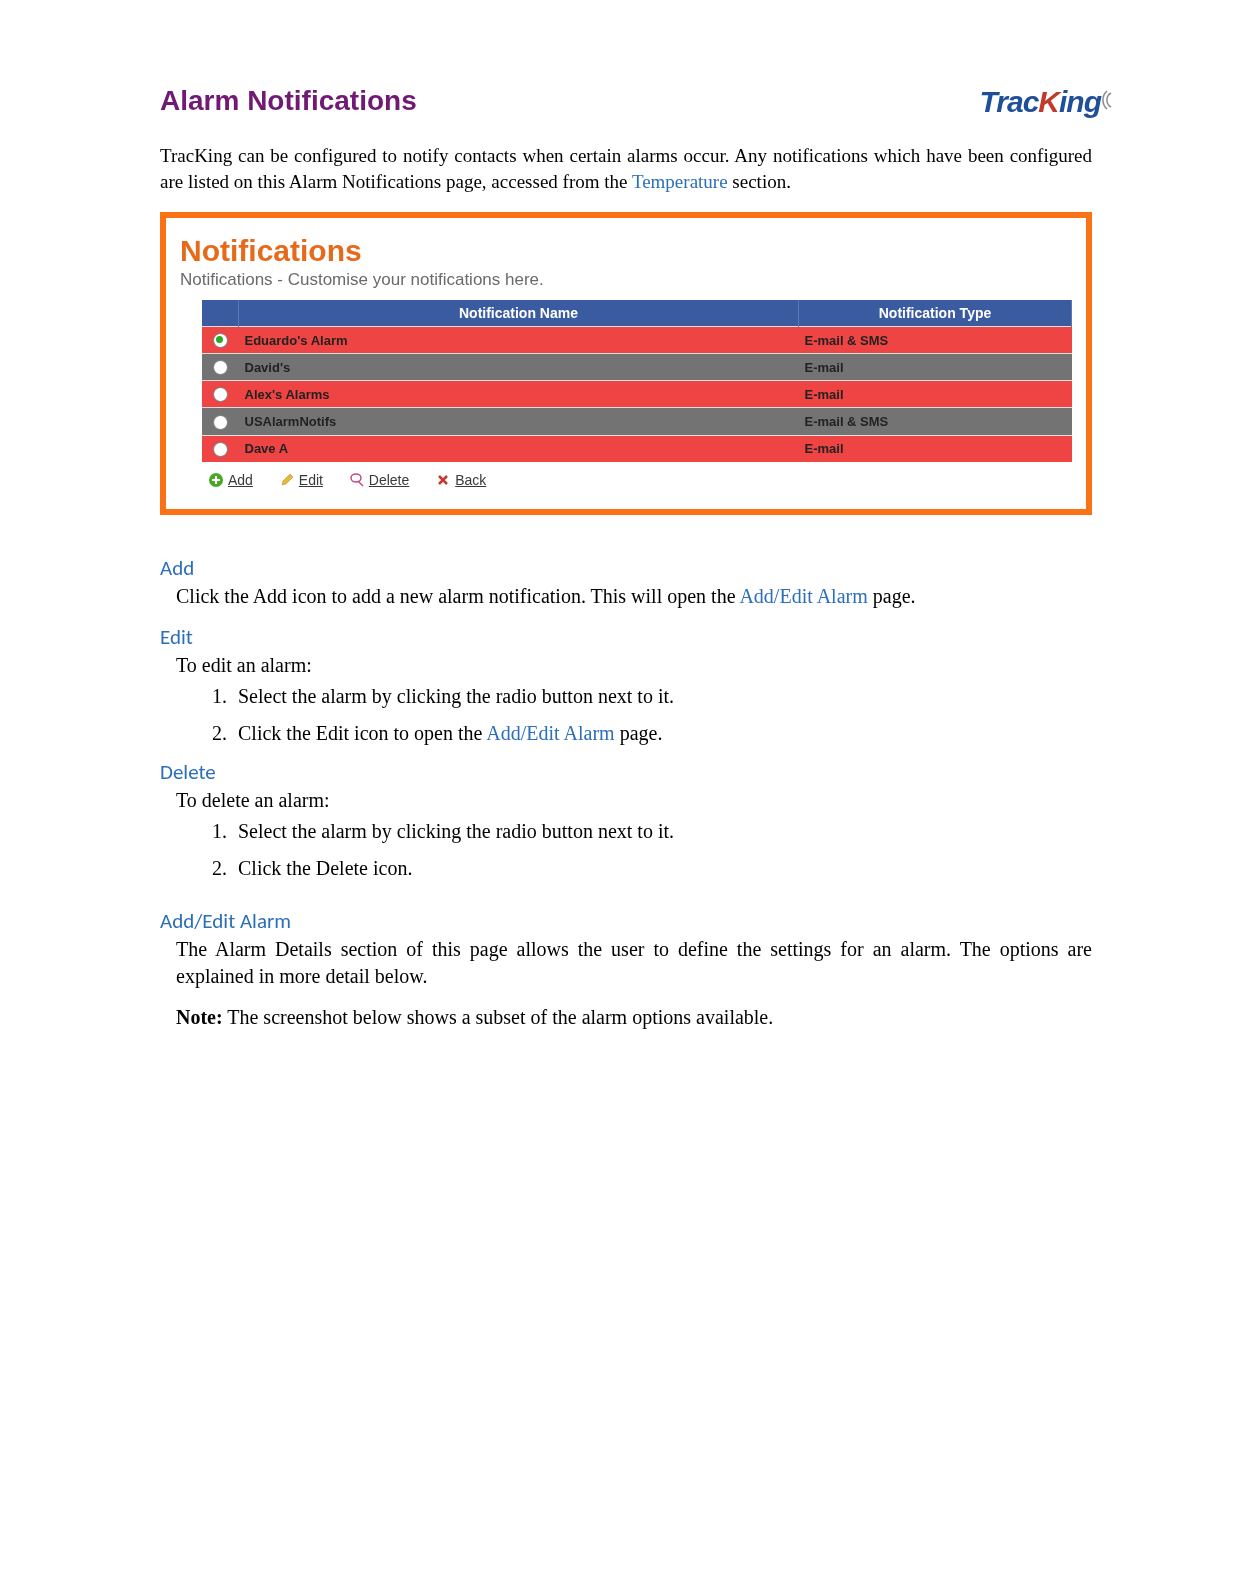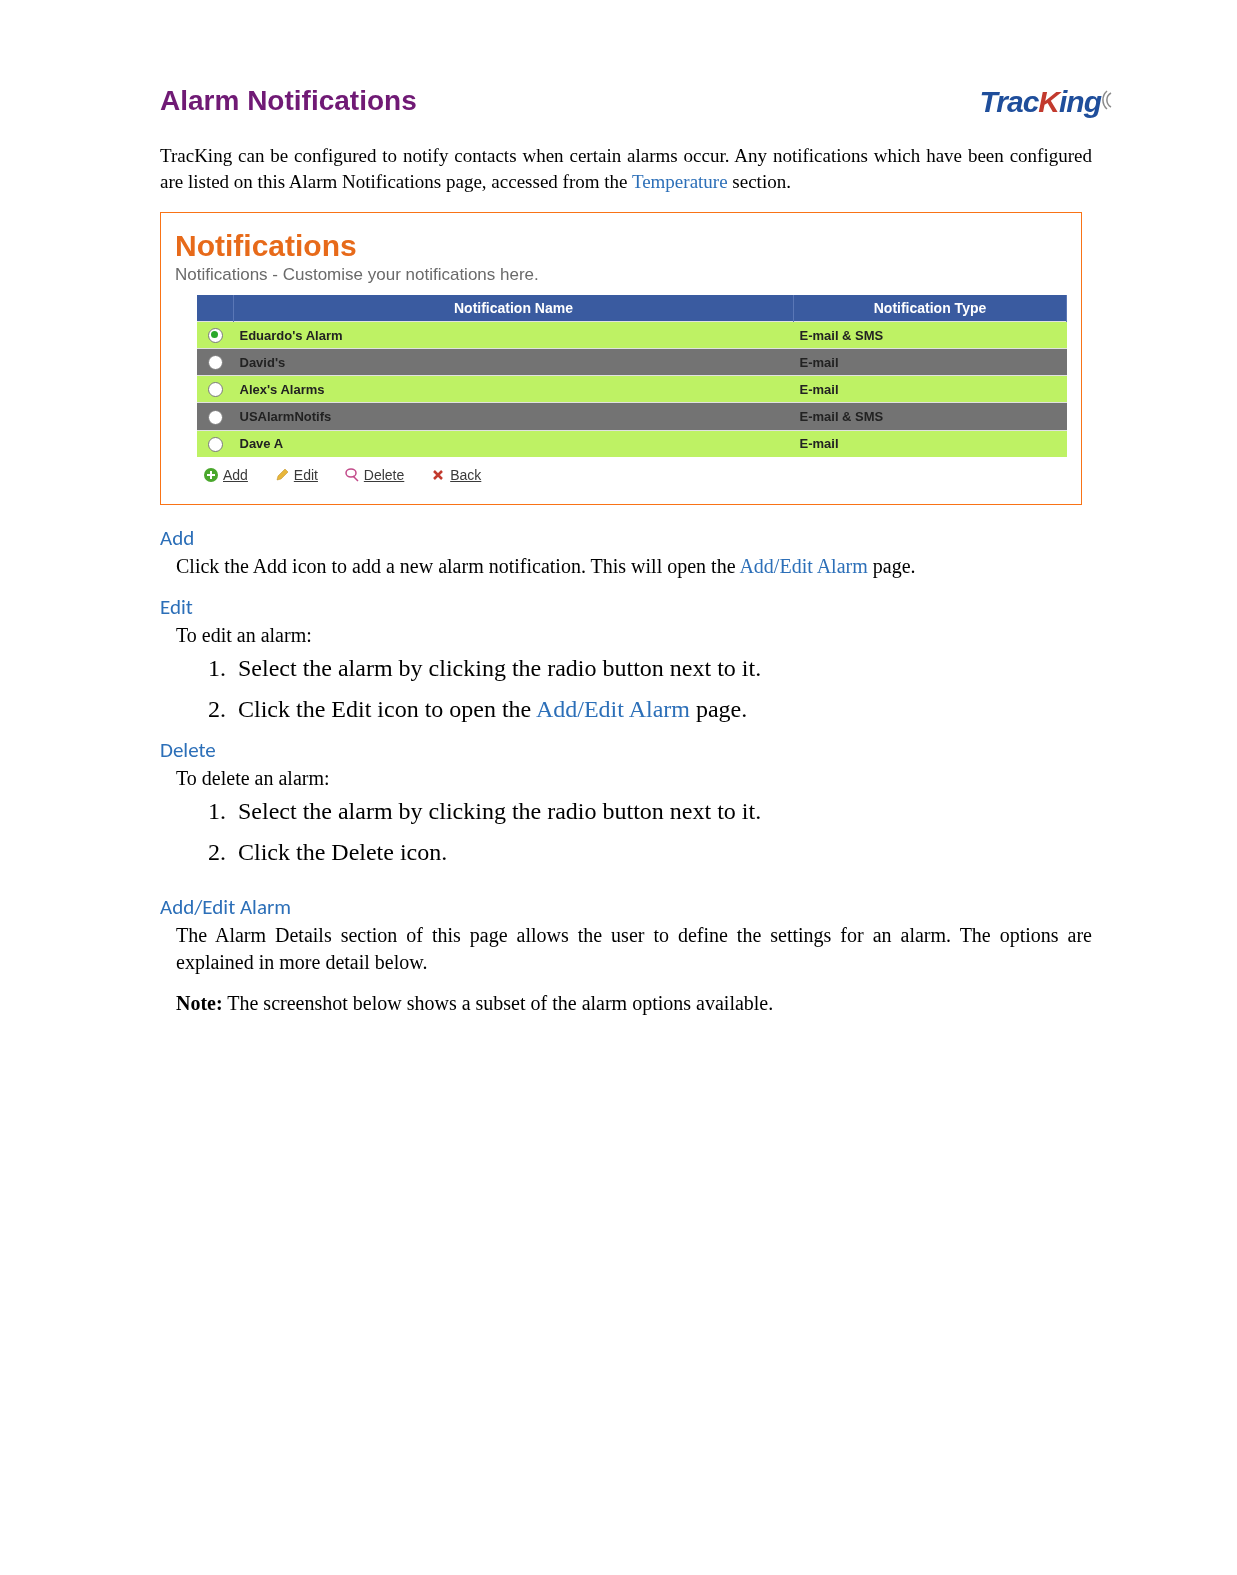--- a/index.html
+++ b/index.html
@@ -44,23 +44,23 @@
   }
   .body-text {
     font-size: 19px;
     text-align: justify;
     margin: 0 0 18px 0;
     line-height: 1.35;
   }
   .link { color: #2c6fb8; }
   
   .screenshot {
-    border: 1px solid #f97316;
+    border: 6px solid #f97316;
     background: #fff;
-    margin-bottom: 20px;
+    margin-bottom: 40px;
     font-family: Verdana, Arial, sans-serif;
     width: 920px;
   }
   .screenshot-inner {
     padding: 10px 14px 8px 14px;
   }
   .notif-title {
     color: #e76a1a;
     font-size: 30px;
     font-weight: bold;
@@ -89,21 +89,21 @@
     border-right: 1px solid #5a77b6;
   }
   .notif-table th.radio-col { width: 24px; }
   .notif-table td {
     font-size: 13px;
     font-weight: bold;
     color: #222;
     padding: 5px 6px;
     border-top: 1px solid #e1e1e1;
   }
-  .notif-table tr.alt td { background: #bef264; }
+  .notif-table tr.alt td { background: #ef4444; }
   .notif-table tr.norm td { background: #737373; }
   .radio-cell { text-align: center; width: 24px; }
   .radio {
     display: inline-block;
     width: 13px; height: 13px;
     border: 1px solid #7a7a7a;
     border-radius: 50%;
     background: #fff;
     vertical-align: middle;
     position: relative;
@@ -142,21 +142,21 @@
     font-weight: normal;
     margin: 14px 0 2px 0;
   }
   .para {
     font-size: 20px;
     margin: 2px 0 14px 16px;
     line-height: 1.35;
     text-align: justify;
   }
   ol.steps {
-    font-size: 24px;
+    font-size: 20px;
     margin: 6px 0 10px 0;
     padding-left: 72px;
   }
   ol.steps li { margin-bottom: 14px; padding-left: 6px; }
 </style>
 </head>
 <body>
 
 <div class="page">
 

